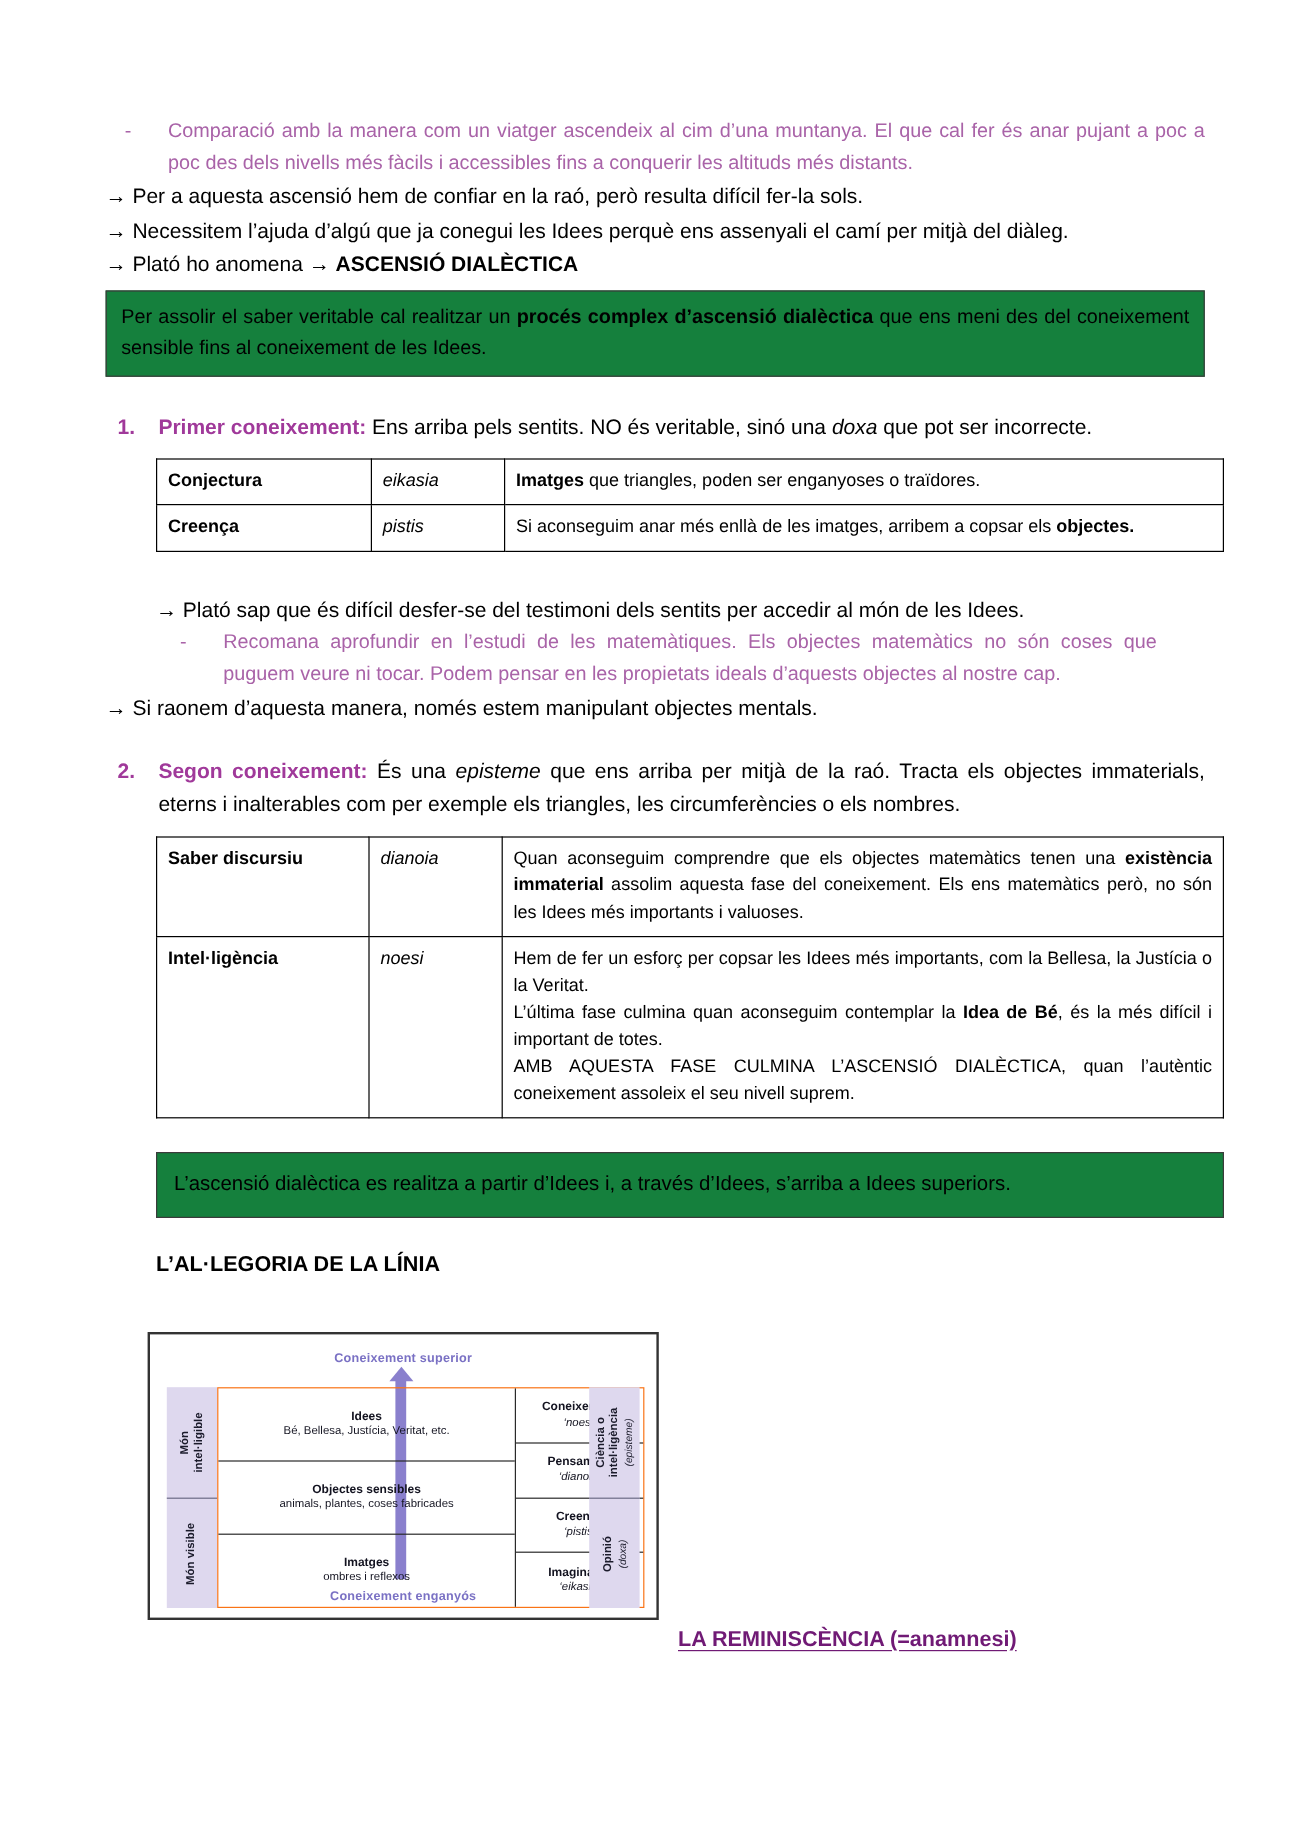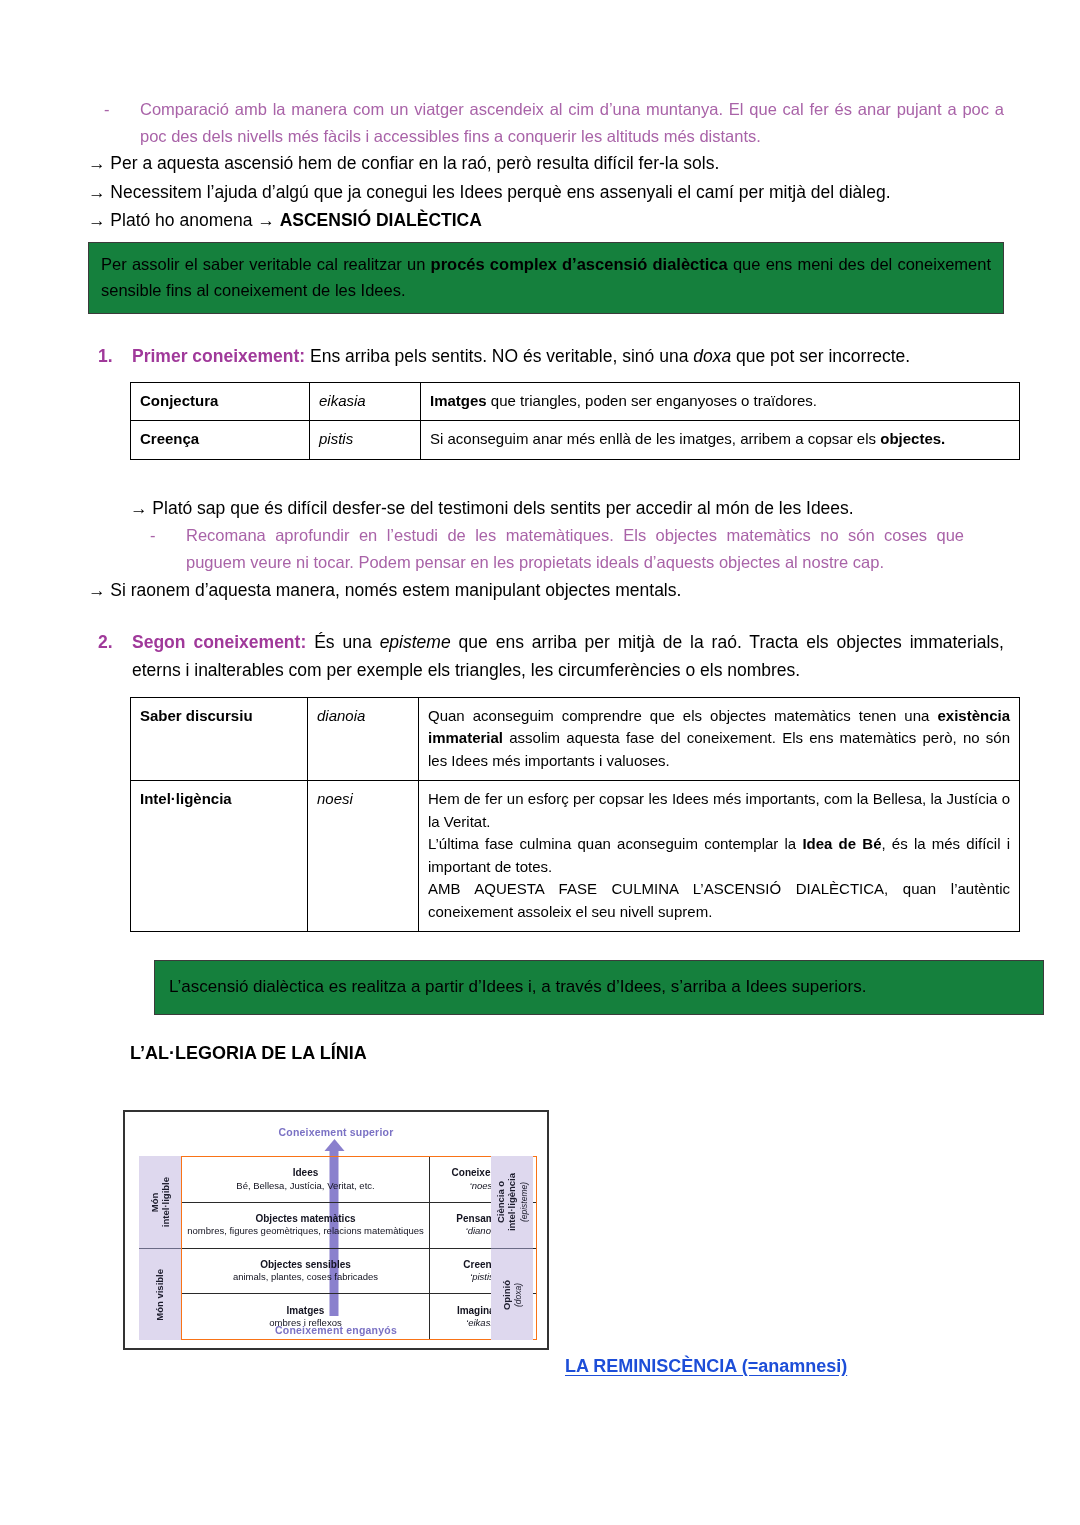--- a/index.html
+++ b/index.html
@@ -251,21 +251,21 @@
   .dg-right-label .cell + .cell { border-top: 1px solid #6b6b86; }
   .dg-right-label .cell .vert .small { font-weight: normal; font-style: italic; font-size: 8.5px; }
 
   
   .bottom-link {
     position: absolute;
     left: 565px;
     top: 1356px;
     font-size: 18px;
     font-weight: bold;
-    color: #1d4ed8;
+    color: #701a75;
     text-decoration: underline;
     text-underline-offset: 3px;
   }
 
   .spacer-8  { height: 8px; }
   .spacer-12 { height: 12px; }
   .spacer-24 { height: 24px; }
   .spacer-28 { height: 28px; }
   .spacer-34 { height: 34px; }
 </style>
@@ -354,21 +354,21 @@
             <div>Hem de fer un esforç per copsar les Idees més importants, com la Bellesa, la Justícia o la Veritat.</div>
             <div><span>L’última fase culmina quan aconseguim contemplar la </span><span class="bold">Idea de Bé</span><span>, és la més difícil i important de totes.</span></div>
             <div>AMB AQUESTA FASE CULMINA L’ASCENSIÓ DIALÈCTICA, quan l’autèntic coneixement assoleix el seu nivell suprem.</div>
           </td>
         </tr>
       </tbody>
     </table>
 
     <div class="spacer-28"></div>
 
-    <div class="callout single" style="margin-left:66px;width:890px;">
+    <div class="callout single" style="margin-left:42px;width:890px;">
       <span>L’ascensió dialèctica es realitza a partir d’Idees i, a través d’Idees, s’arriba a Idees superiors.</span>
     </div>
 
     <div class="spacer-28"></div>
 
     <div class="section-title">L’AL·LEGORIA DE LA LÍNIA</div>
 
   </div>
 
   <div class="diagram-wrap">
@@ -385,24 +385,20 @@
         </div>
       </div>
 
       <div class="dg-main">
         <div class="dg-col-left">
           <div class="dg-row">
             <span class="t-bold">Idees</span>
             <span class="t-sub">Bé, Bellesa, Justícia, Veritat, etc.</span>
           </div>
           <div class="dg-row">
-            <span class="t-bold">Objectes matemàtics</span>
-            <span class="t-sub">nombres, figures geomètriques, relacions matemàtiques</span>
-          </div>
-          <div class="dg-row">
             <span class="t-bold">Objectes sensibles</span>
             <span class="t-sub">animals, plantes, coses fabricades</span>
           </div>
           <div class="dg-row">
             <span class="t-bold">Imatges</span>
             <span class="t-sub">ombres i reflexos</span>
           </div>
         </div>
         <div class="dg-col-right">
           <div class="dg-row">

